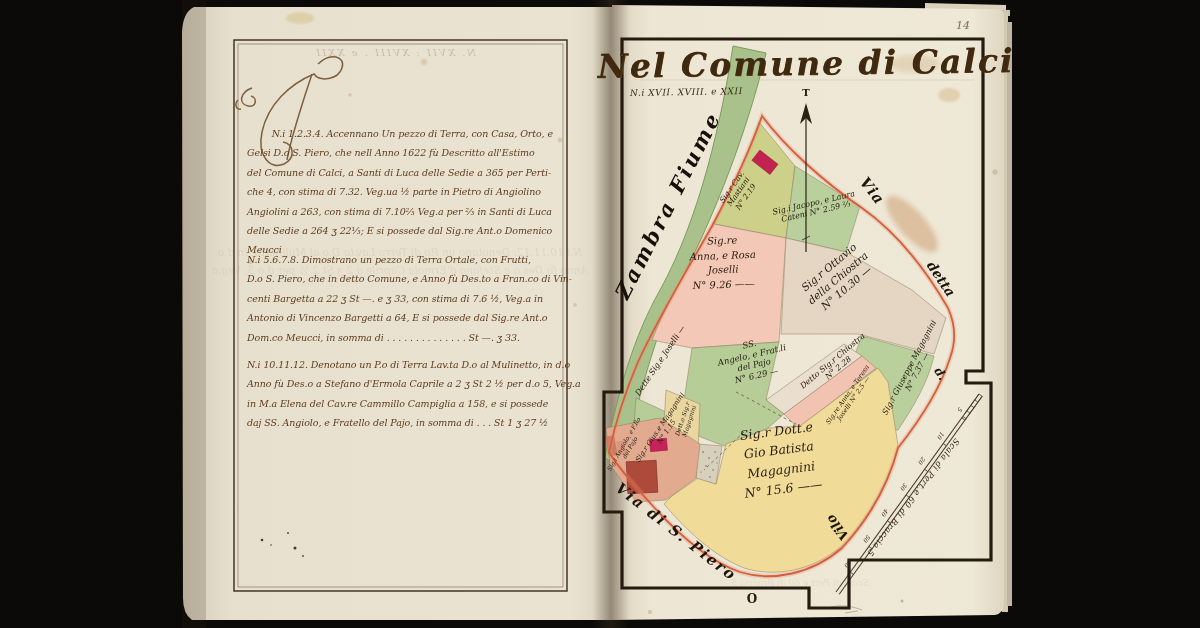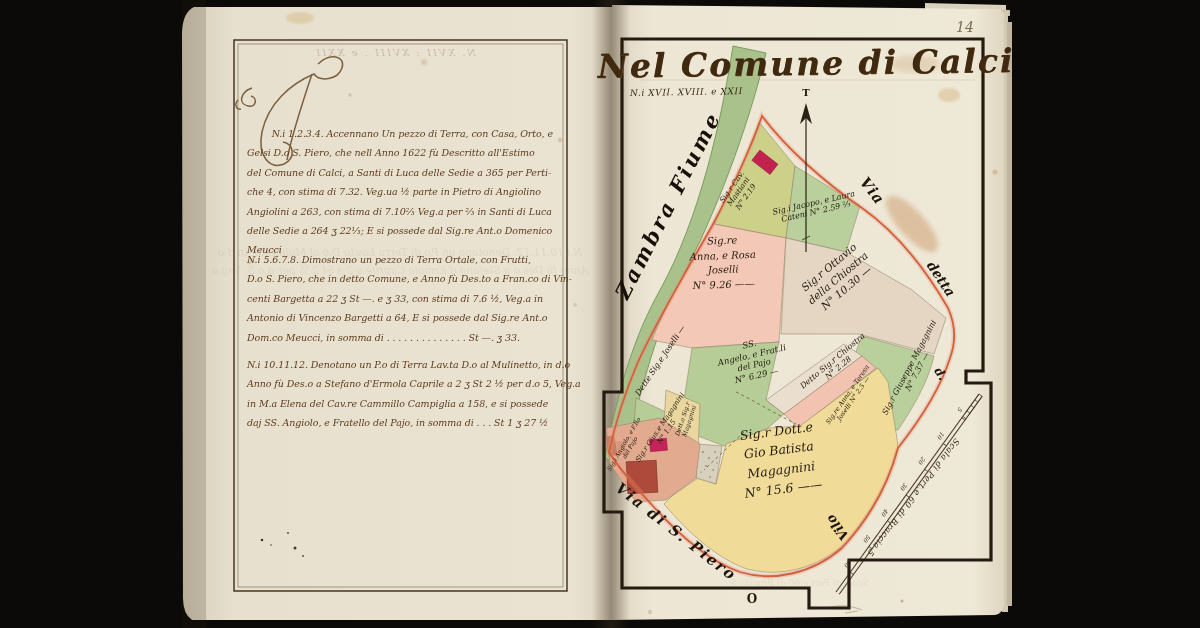--- a/index.html
+++ b/index.html
@@ -8,21 +8,21 @@
   
   .ovl{position:absolute;left:0;top:0;width:1200px;height:628px;}
   .lbl{position:absolute;transform:translate(-50%,-50%) rotate(var(--r,0deg));
        font-style:italic;color:#241a10;text-align:center;line-height:1.1;
        font-family:"DejaVu Serif",serif;}
   .lbl div{white-space:nowrap;}
   .title{font-size:33px;letter-spacing:2px;color:#3f2a11;font-weight:bold;
          text-shadow:0.4px 0.4px 0 #6b4a24;}
   .subtitle{position:absolute;left:630px;top:87px;font-size:9px;font-style:italic;
             color:#3a2a16;letter-spacing:.6px;transform:rotate(-1deg);}
-  .pageno{position:absolute;left:956px;top:19px;font-size:14px;font-style:italic;color:#7d6c52;text-align:right;}
+  .pageno{position:absolute;left:956px;top:19px;font-size:11px;font-style:italic;color:#7d6c52;text-align:right;}
   .compass{font-weight:bold;font-style:normal;}
   .river{font-weight:bold;letter-spacing:3px;color:#171008;}
   .road{font-weight:bold;color:#1d150c;}
   .scaletxt{color:#3d2d1a;letter-spacing:.5px;}
   .tick{position:absolute;font-size:6px;font-style:italic;color:#3d2d1a;
         transform:translate(-50%,-50%) rotate(127deg);}
   
   .manuscript{position:absolute;left:247px;top:0;width:318px;}
   .para{position:absolute;left:0;width:318px;transform:scaleX(.95);transform-origin:left top;}
   .p1{top:124px;} .p2{top:250px;} .p3{top:355px;}

